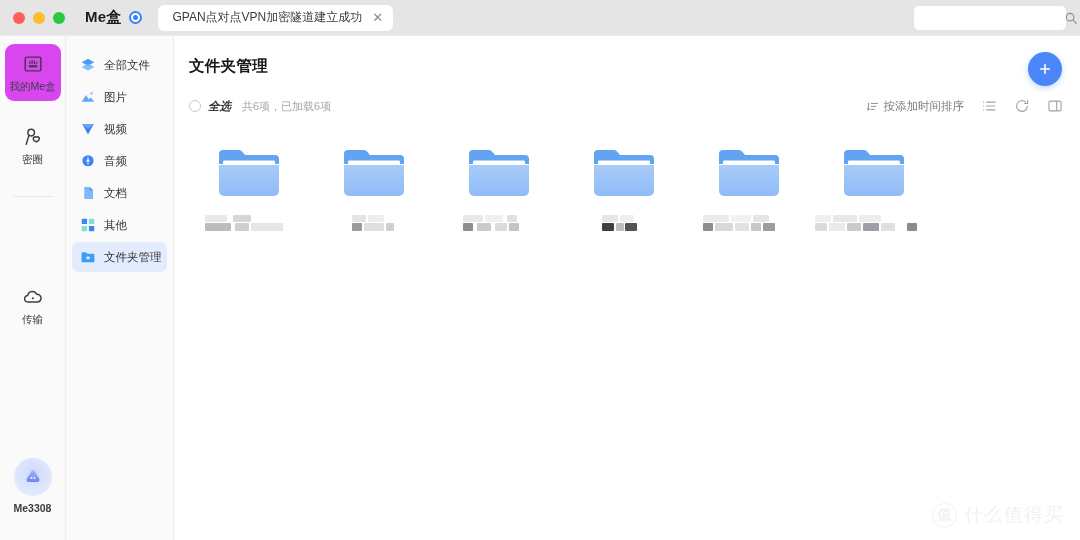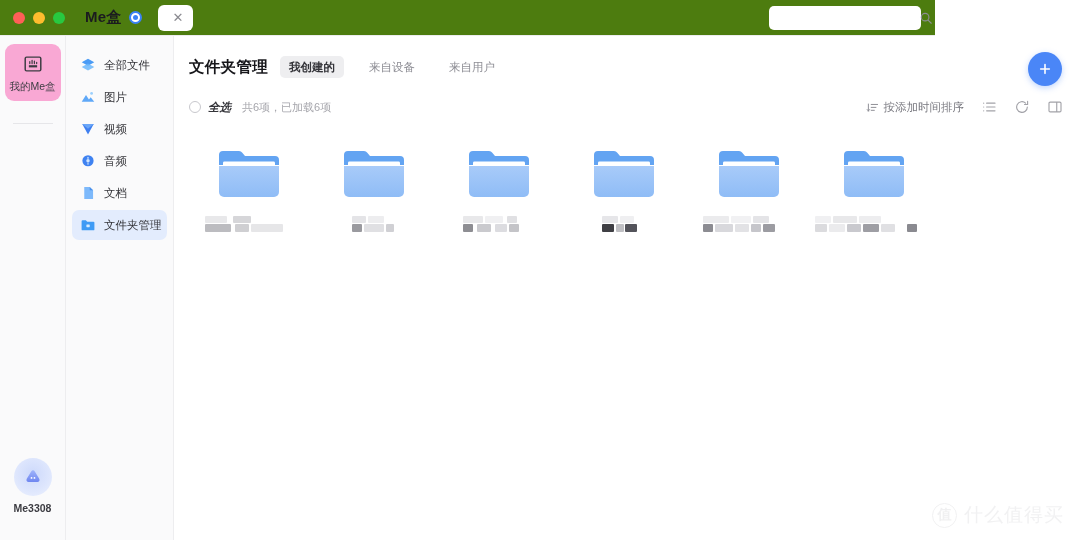--- a/index.html
+++ b/index.html
@@ -7,22 +7,22 @@
     width: 1080px; height: 540px;
     font-family: "Liberation Sans", "DejaVu Sans", sans-serif;
     background: #ffffff;
     overflow: hidden;
     -webkit-font-smoothing: antialiased;
   }
   #app { position: relative; width: 1080px; height: 540px; background:#fff; }
 
   
   .titlebar {
-    position: absolute; top:0; left:0; width:935px; height:36px;
-    background:#4d7c0f;
+    position: absolute; top:0; left:0; width:1080px; height:36px;
+    background:#e5e5e5;
     display:flex; align-items:center;
     border-bottom:1px solid #ececee;
   }
   .traffic { display:flex; align-items:center; gap:8px; padding-left:13px; }
   .dot { width:12px; height:12px; border-radius:50%; }
   .dot.red{ background:#ff5f57; }
   .dot.yellow{ background:#febc2e; }
   .dot.green{ background:#28c840; }
 
   .brand {
@@ -60,21 +60,21 @@
   .rail {
     position:absolute; top:36px; left:0; width:66px; height:504px;
     background:#fafafb; border-right:1px solid #ededef;
     display:flex; flex-direction:column; align-items:center;
   }
   .rail-item {
     width:56px; padding:9px 0 7px; margin-top:8px; border-radius:9px;
     display:flex; flex-direction:column; align-items:center; gap:5px;
     cursor:pointer;
   }
-  .rail-item.active { background:#f9a8d4; }
+  .rail-item.active { background:#d946ef; }
   .rail-ico { width:22px; height:22px; color:#3c3c42; }
   .rail-label { font-size:10.5px; color:#3c3c42; white-space:nowrap; }
   .rail-sep { width:40px; height:1px; background:#e6e6e9; margin:22px 0 0; }
   .rail-spacer { flex:1; }
   .device {
     margin-bottom:26px; display:flex; flex-direction:column; align-items:center; gap:6px;
     cursor:pointer;
   }
   .device-av {
     width:38px; height:38px; border-radius:50%;
@@ -174,20 +174,21 @@
     </div>
 
     <div class="brand">
       <span>Me盒</span>
       <span class="brand-radio">
           <i></i>
         </span>
     </div>
 
     <div class="tab">
+      <span>GPAN点对点VPN加密隧道建立成功</span>
       <span class="tab-close">✕</span>
     </div>
 
     <div class="searchbar">
       <input value="" placeholder="" style="">
       <svg class="search-ico" viewBox="0 0 24 24" fill="none" stroke="currentColor" stroke-width="2" stroke-linecap="round">
         <circle cx="10.5" cy="10.5" r="6.5"></circle>
           <line x1="15.5" y1="15.5" x2="21" y2="21"></line>
       </svg>
     </div>
@@ -198,23 +199,38 @@
     <div class="rail-item active">
       <svg class="rail-ico" viewBox="0 0 24 24" fill="none" stroke="currentColor" stroke-width="1.6">
         <rect x="3.5" y="4.5" width="17" height="15" rx="1.5"></rect>
         <path d="M7.5 14.5h9" stroke-width="2.4"></path>
         <path d="M8.5 11.5v-2M11 11.5v-3.5M13.5 11.5v-2.6M16 11.5v-1.4" stroke-width="1.3" stroke-linecap="round"></path>
       </svg>
       <span class="rail-label">我的Me盒</span>
     </div>
 
 
+    <div class="rail-item" style="margin-top:16px;">
+      <svg class="rail-ico" viewBox="0 0 24 24" fill="none" stroke="currentColor" stroke-width="1.6" stroke-linecap="round">
+        <circle cx="10" cy="7.2" r="3.6"></circle>
+        <path d="M7.6 10.2 4.6 20"></path>
+        <path d="M15.6 12.2c1.4-1 3.4 0 3.4 1.6 0 1.8-3.4 3.6-3.4 3.6s-3.4-1.8-3.4-3.6c0-1.6 2-2.6 3.4-1.6z" stroke-linejoin="round"></path>
+      </svg>
+      <span class="rail-label">密圈</span>
+    </div>
 
     <div class="rail-sep"></div>
 
+    <div class="rail-item" style="margin-top:80px;">
+      <svg class="rail-ico" viewBox="0 0 24 24" fill="none" stroke="currentColor" stroke-width="1.6" stroke-linejoin="round">
+        <path d="M6.6 17.5a3.6 3.6 0 0 1-.3-7.2 5 5 0 0 1 9.6-1.2 3.9 3.9 0 0 1 1.3 8.4z"></path>
+        <circle cx="11.9" cy="13.4" r="1.1" fill="currentColor" stroke="none"></circle>
+      </svg>
+      <span class="rail-label">传输</span>
+    </div>
 
     <div class="rail-spacer"></div>
 
     <div class="device">
       <span class="device-av">
         <svg width="22" height="22" viewBox="0 0 24 24">
           <defs>
               <linearGradient id="dg" x1="0" y1="0" x2="0" y2="1">
             <stop offset="0" stop-color="#9fb4fb"></stop>
                 <stop offset="1" stop-color="#6f86f0"></stop>
@@ -266,40 +282,44 @@
     </div>
 
     <div class="nav2-item">
       <svg class="nav2-ico" viewBox="0 0 24 24">
         <path d="M6.4 3h8.2l5 5v13H6.4z" fill="#7db9fb"></path>
         <path d="M14.6 3l5 5h-5z" fill="#4a90ec"></path>
       </svg>
       <span class="nav2-label">文档</span>
     </div>
 
+    <div class="nav2-item">
+      <svg class="nav2-ico" viewBox="0 0 24 24">
+        <rect x="2.6" y="2.6" width="8" height="8" rx="1" fill="#3f82f1"></rect>
+        <rect x="13.4" y="2.6" width="8" height="8" rx="1" fill="#7ee0d6"></rect>
+        <rect x="2.6" y="13.4" width="8" height="8" rx="1" fill="#7ee0d6"></rect>
+        <rect x="13.4" y="13.4" width="8" height="8" rx="1" fill="#3f82f1"></rect>
+      </svg>
+      <span class="nav2-label">其他</span>
+    </div>
 
     <div class="nav2-item active">
       <svg class="nav2-ico" viewBox="0 0 24 24">
         <path d="M2.4 6.2a1.4 1.4 0 0 1 1.4-1.4h5l2 2.2h9.4a1.4 1.4 0 0 1 1.4 1.4v10.2a1.4 1.4 0 0 1-1.4 1.4H3.8a1.4 1.4 0 0 1-1.4-1.4z" fill="#3f9bf5"></path>
         <rect x="9.6" y="11.2" width="5" height="4" rx=".8" fill="#d7ecff"></rect>
       </svg>
       <span class="nav2-label">文件夹管理</span>
     </div>
 
   </div>
 
   <div class="main">
 
     <div class="main-head">
       <span class="page-title">文件夹管理</span>
-      <div class="seg">
-        <span class="seg-item active">我创建的</span>
-        <span class="seg-item">来自设备</span>
-        <span class="seg-item">来自用户</span>
-      </div>
       <button class="fab">
         <svg viewBox="0 0 24 24" fill="none" stroke="currentColor" stroke-width="2.4" stroke-linecap="round">
           <line x1="12" y1="5.5" x2="12" y2="18.5"></line>
             <line x1="5.5" y1="12" x2="18.5" y2="12"></line>
         </svg>
       </button>
     </div>
 
     <div class="toolbar">
       <div class="selall">

